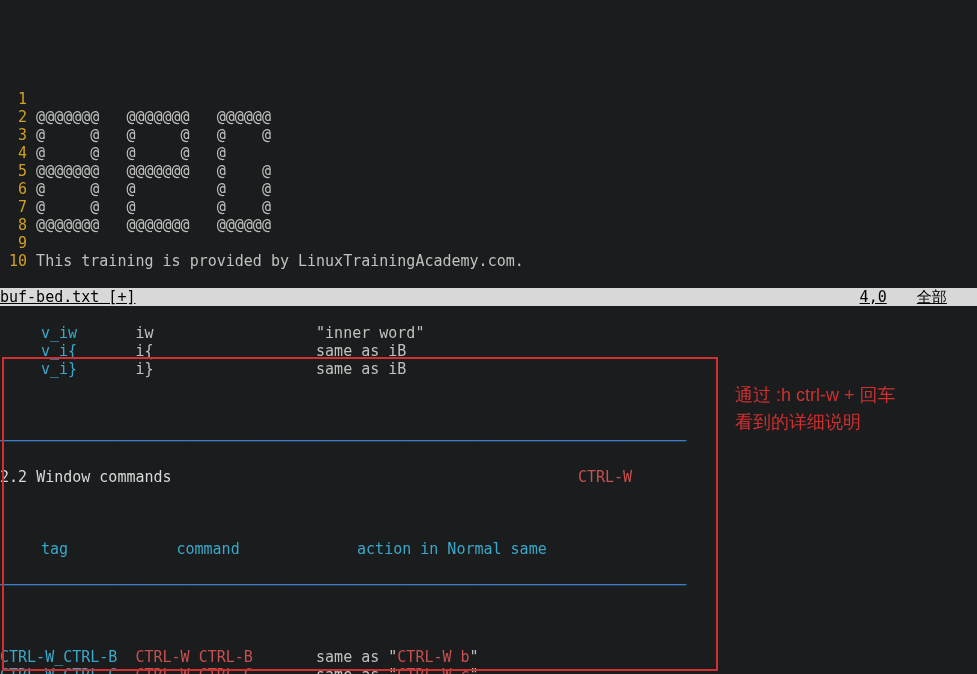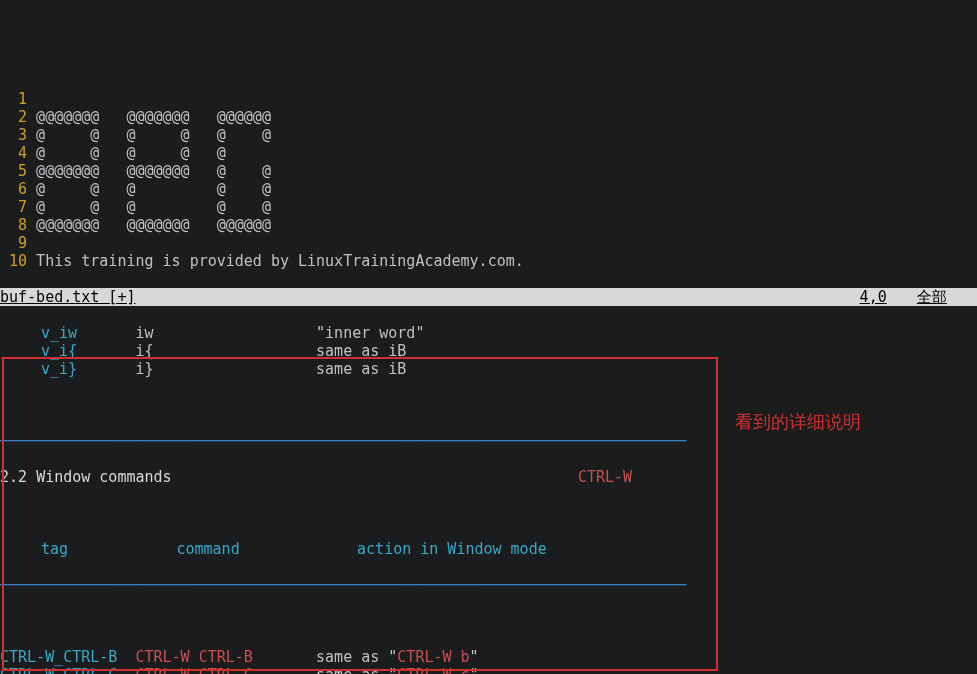--- a/index.html
+++ b/index.html
@@ -53,27 +53,27 @@
 
 
 <div class="content-area">
 <div id="top-buffer"><div class="row"><span class="ln">1</span> <span class="txt"></span></div><div class="row"><span class="ln">2</span> <span class="txt">@@@@@@@   @@@@@@@   @@@@@@</span></div><div class="row"><span class="ln">3</span> <span class="txt">@     @   @     @   @    @</span></div><div class="row"><span class="ln">4</span> <span class="txt">@     @   @     @   @</span></div><div class="row"><span class="ln">5</span> <span class="txt">@@@@@@@   @@@@@@@   @    @</span></div><div class="row"><span class="ln">6</span> <span class="txt">@     @   @         @    @</span></div><div class="row"><span class="ln">7</span> <span class="txt">@     @   @         @    @</span></div><div class="row"><span class="ln">8</span> <span class="txt">@@@@@@@   @@@@@@@   @@@@@@</span></div><div class="row"><span class="ln">9</span> <span class="txt"></span></div><div class="row"><span class="ln">10</span> <span class="txt">This training is provided by LinuxTrainingAcademy.com.</span></div></div>
 <div class="status-bar"><span class="left">buf-bed.txt [+]</span><span>4,0</span><span style="width:10ch;text-align:center">全部</span></div>
 <div id="textobj-rows"><div class="row"><span class="cyan" style="display:inline-block;width:15ch">v_iw</span><span style="display:inline-block;width:20ch">iw</span><span>"inner word"</span></div><div class="row"><span class="cyan" style="display:inline-block;width:15ch">v_i{</span><span style="display:inline-block;width:20ch">i{</span><span>same as iB</span></div><div class="row"><span class="cyan" style="display:inline-block;width:15ch">v_i}</span><span style="display:inline-block;width:20ch">i}</span><span>same as iB</span></div></div>
 <div class="row"></div>
 <div class="row rule-line">────────────────────────────────────────────────────────────────────────────</div>
 <div class="row"><span class="section-title"><span>2.2</span> <span>Window commands</span></span><span style="display:inline-block;width:45ch"></span><span class="red">CTRL-W</span></div>
 <div class="row"></div>
-<div class="row"><span class="cyan" style="display:inline-block;width:15ch">tag</span><span class="cyan" style="display:inline-block;width:20ch">command</span><span class="cyan">action in Window mode</span></div>
+<div class="row"><span class="cyan" style="display:inline-block;width:15ch">tag</span><span class="cyan" style="display:inline-block;width:20ch">command</span><span class="cyan">action in Normal same</span></div>
 <div class="row rule-line">────────────────────────────────────────────────────────────────────────────</div>
 <div class="row"></div>
 <div id="cmd-rows"><div class="row"><span class="tag-col">CTRL-W_CTRL-B</span><span class="cmd-col">CTRL-W CTRL-B</span><span class="action">same as "<span class="inred">CTRL-W b</span>"</span></div><div class="row"><span class="tag-col">CTRL-W_CTRL-C</span><span class="cmd-col">CTRL-W CTRL-C</span><span class="action">same as "<span class="inred">CTRL-W c</span>"</span></div></div>
 
 
 
 
 
 <div class="box"></div>
-<div class="annotation"><br><span>看到的详细说明</span></div>
+<div class="annotation"><span>通过 :h ctrl-w + 回车</span><br><span>看到的详细说明</span></div>
 </div>
 
 
 
 
 </body></html>

